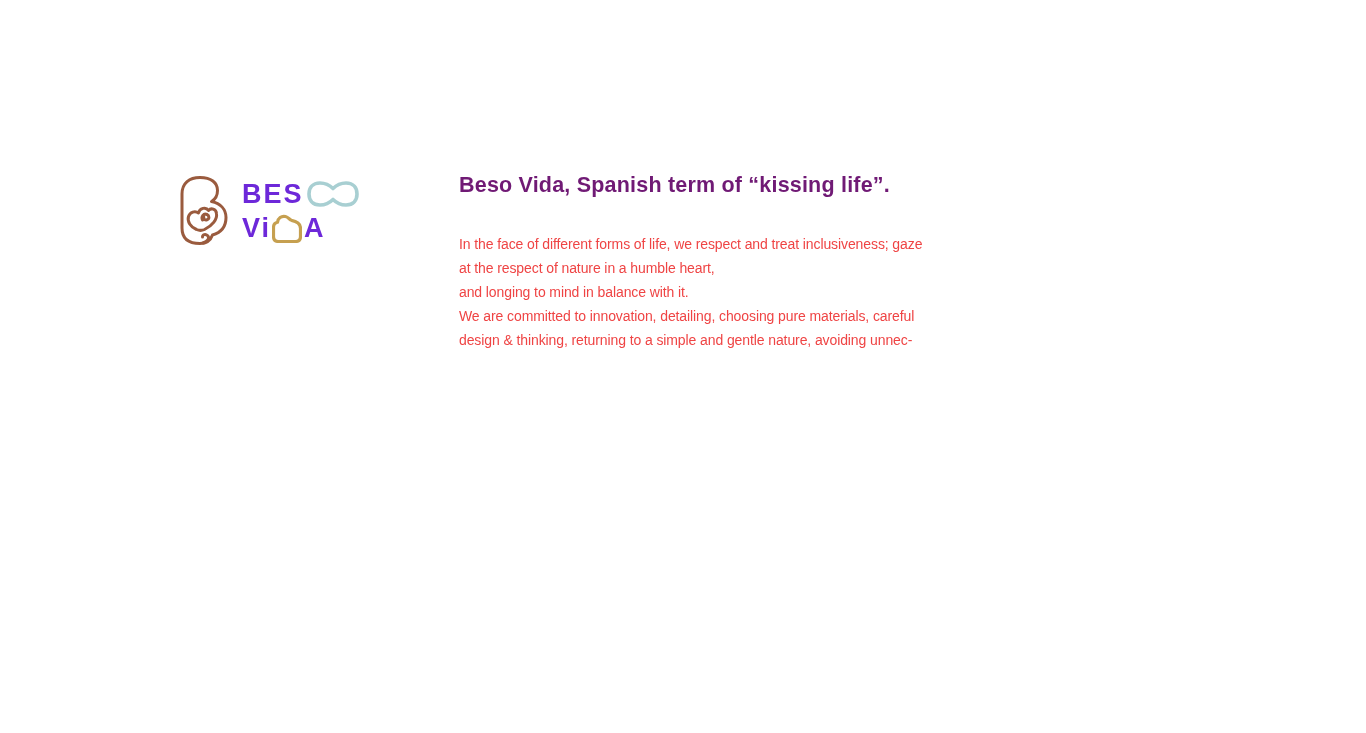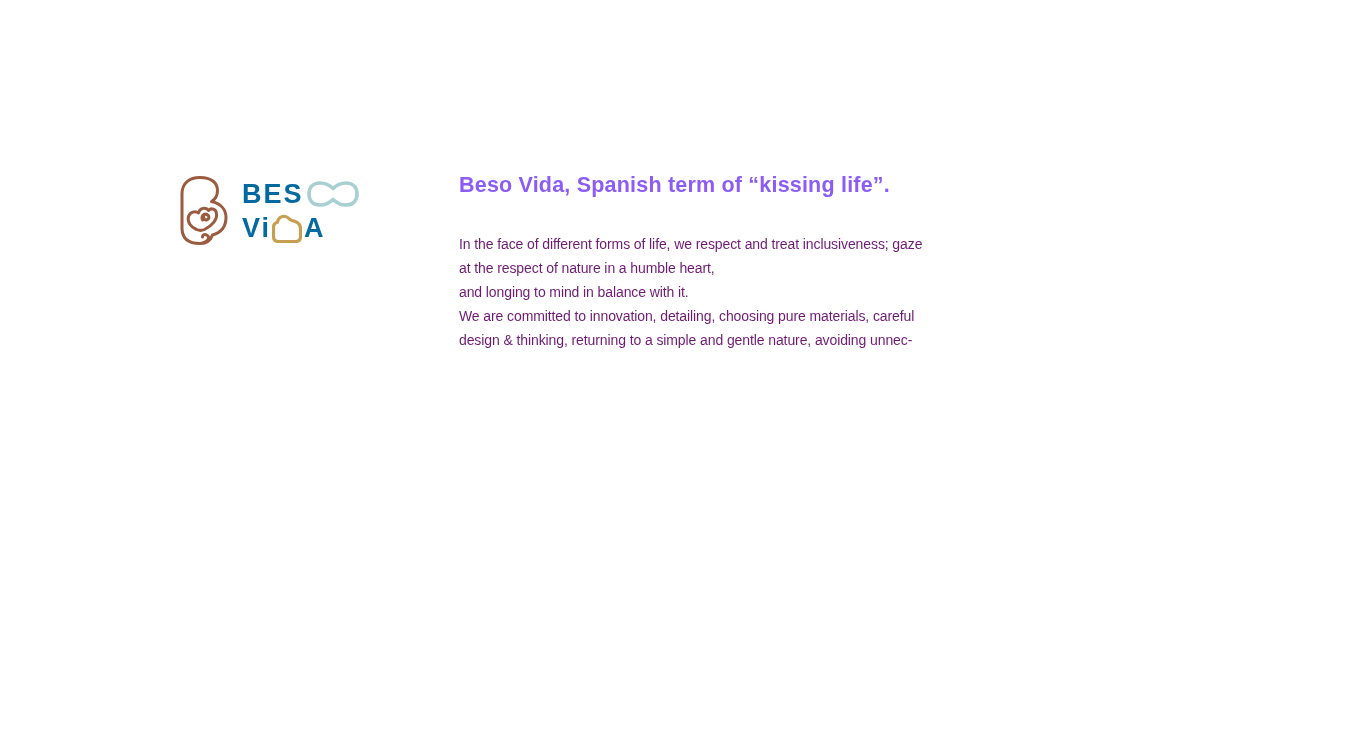--- a/index.html
+++ b/index.html
@@ -25,48 +25,48 @@
   }
   .logo-mark { display: block; margin-top: 2px; }
   .wordmark { margin-left: 7px; margin-top: 10px; }
   .wm-row {
     display: flex;
     align-items: center;
     height: 29px;
     font-weight: bold;
     font-size: 27px;
     letter-spacing: 2px;
-    color: #0369a1;
+    color: #6d28d9;
     line-height: 29px;
     white-space: nowrap;
   }
   .wm-row + .wm-row { margin-top: 5px; }
   .wm-o { margin-left: 3px; margin-top: -2px; }
   .wm-d { margin: 0 2px 0 1px; }
   
   .text-col {
     position: absolute;
     left: 282px; top: 1px;
     width: 500px;
   }
   .page-title {
     margin: 0 0 33px 0;
     font-size: 21.5px;
     font-weight: bold;
     line-height: 28px;
     letter-spacing: 0.2px;
-    color: #8b5cf6;
+    color: #701a75;
     white-space: nowrap;
   }
   .body-par {
     margin: 0;
     font-size: 14px;
     line-height: 24px;
     letter-spacing: -0.1px;
-    color: #701a75;
+    color: #ef4444;
   }
   .body-par.first { margin-bottom: 21px; }
   .line { display: block; white-space: nowrap; }
 </style>
 </head>
 <body>
 
 <div class="content">
 
   <div class="logo">

